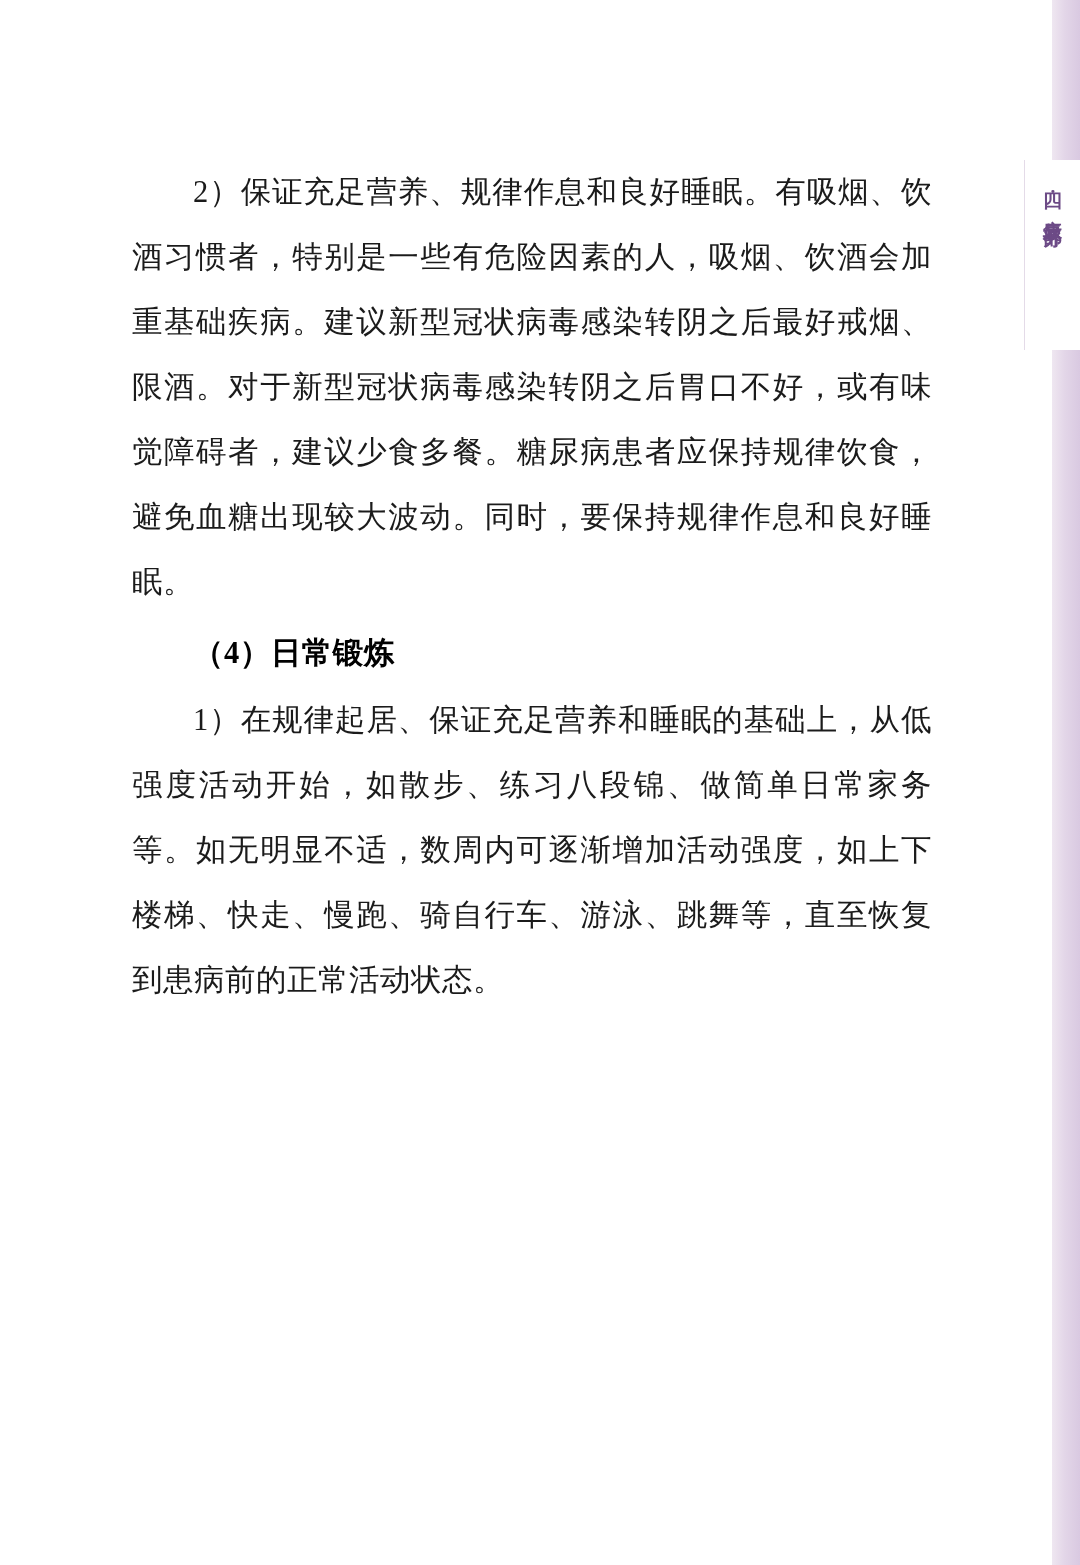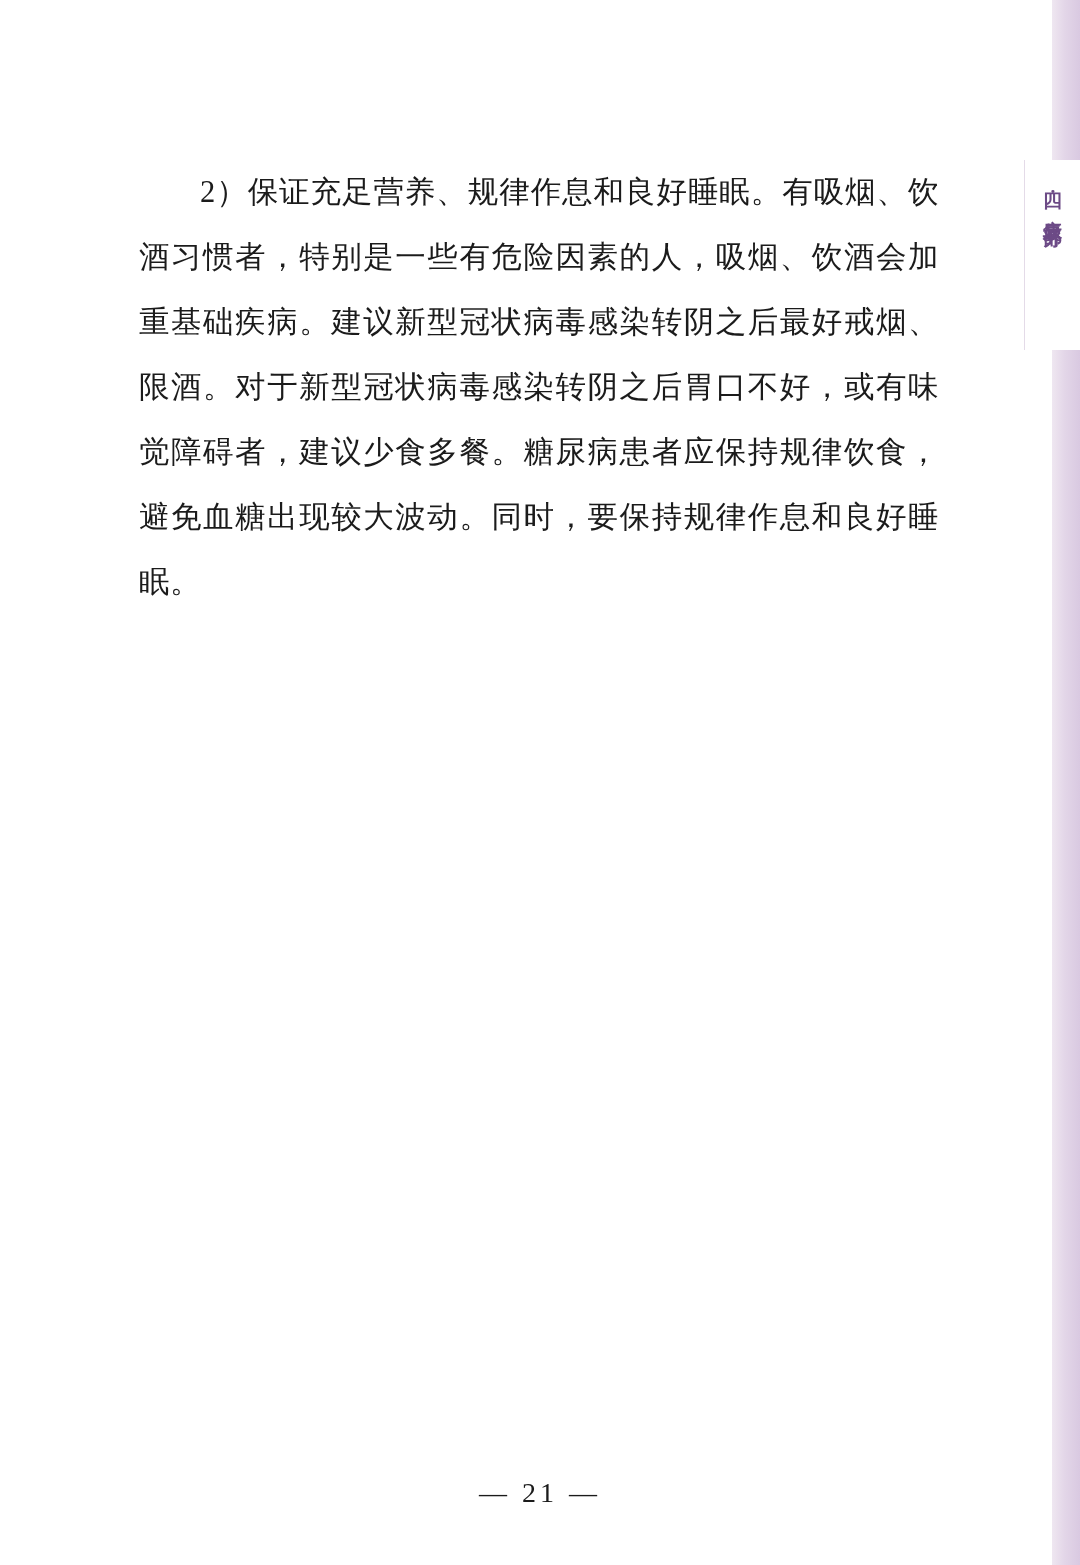--- a/index.html
+++ b/index.html
@@ -52,21 +52,21 @@
     font-family: "Liberation Serif", "DejaVu Serif", serif;
     font-size: 19px;
     font-weight: bold;
     color: #6c4a86;
     letter-spacing: 3px;
     line-height: 1.25;
   }
 
   .content {
     position: absolute;
-    left: 139px;
+    left: 132px;
     top: 160px;
     width: 800px;
   }
 
   p.para {
     margin: 0 0 4px 0;
     font-size: 30.5px;
     line-height: 65px;
     color: #1b1b1b;
     text-align: justify;
@@ -105,19 +105,20 @@
   <div class="edge-band"></div>
 
   <div class="side-tab">
     <span class="side-tab-text">四·康复部分</span>
   </div>
 
   <div class="content">
     <p class="para">2）保证充足营养、规律作息和良好睡眠。有吸烟、饮酒习惯者，特别是一些有危险因素的人，吸烟、饮酒会加重基础疾病。建议新型冠状病毒感染转阴之后最好戒烟、限酒。对于新型冠状病毒感染转阴之后胃口不好，或有味觉障碍者，建议少食多餐。糖尿病患者应保持规律饮食，避免血糖出现较大波动。同时，要保持规律作息和良好睡眠。</p>
 
 
+    <p class="heading">（4）日常锻炼</p>
 
+    <p class="para">1）在规律起居、保证充足营养和睡眠的基础上，从低强度活动开始，如散步、练习八段锦、做简单日常家务等。如无明显不适，数周内可逐渐增加活动强度，如上下楼梯、快走、慢跑、骑自行车、游泳、跳舞等，直至恢复到患病前的正常活动状态。</p>
 
   </div>
 
-  <div class="page-number">— 21 —</div>
 
 </div>
 
 </body></html>

